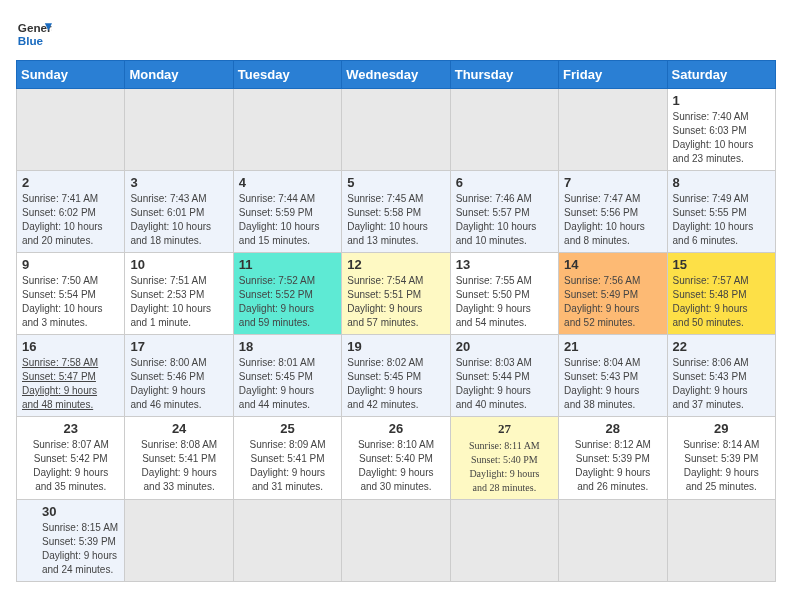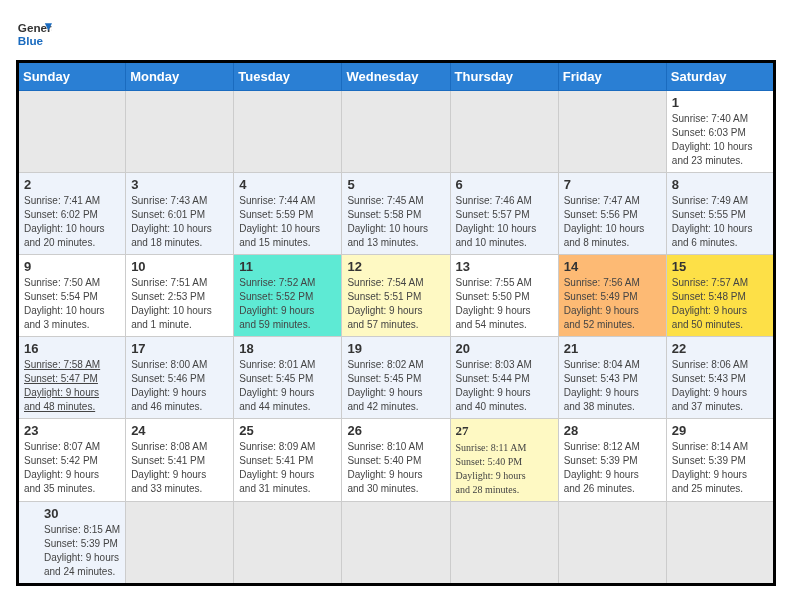--- a/index.html
+++ b/index.html
@@ -33,21 +33,21 @@
       font-weight: bold;
       color: #333;
     }
     .subtitle {
       font-size: 14px;
       color: #555;
     }
     .calendar {
       width: 100%;
       border-collapse: collapse;
-      border: 3px solid #000000;
+      border: 1px solid #000000;
     }
     .calendar th {
       background: #2a7fd4;
       color: #fff;
       font-size: 13px;
       font-weight: bold;
       padding: 6px 4px;
       text-align: left;
       border: 1px solid #1a6bbf;
     }
@@ -77,21 +77,21 @@
     .calendar tr:nth-child(odd) td:not(.empty) {
       background: #fff;
     }
     .calendar tr:nth-child(even) td:not(.empty) {
       background: #f0f4fa;
     }
     .calendar tbody tr:nth-child(1) td { background: #fff; }
     .calendar tbody tr:nth-child(2) td { background: #f0f4fa; }
     .calendar tbody tr:nth-child(3) td { background: #fff; }
     .calendar tbody tr:nth-child(4) td { background: #f0f4fa; }
-    .calendar tbody tr:nth-child(5) td { background: #fff; }
+    .calendar tbody tr:nth-child(5) td { background: #fff; text-align: center; }
     .calendar tbody tr:nth-child(6) td { background: #f0f4fa; }
     .empty-cell { background: #e8e8e8 !important; }
   </style>
 </head>
 <body>
 
 <div class="header-area">
   <div class="logo">
     <svg class="logo-icon" viewBox="0 0 40 40">
       <text x="2" y="18" font-size="13" font-weight="bold" fill="#333">General</text>

